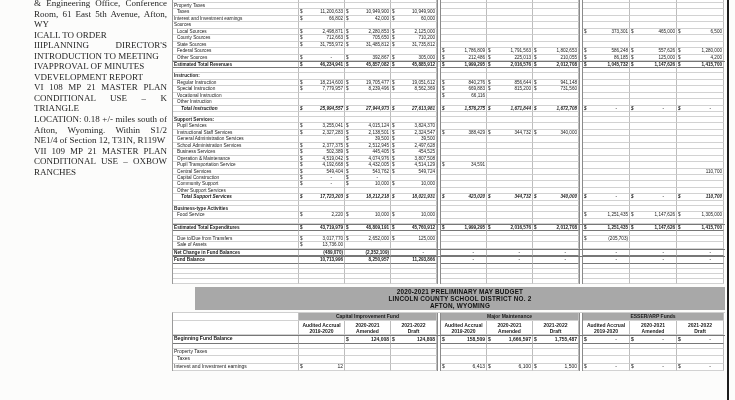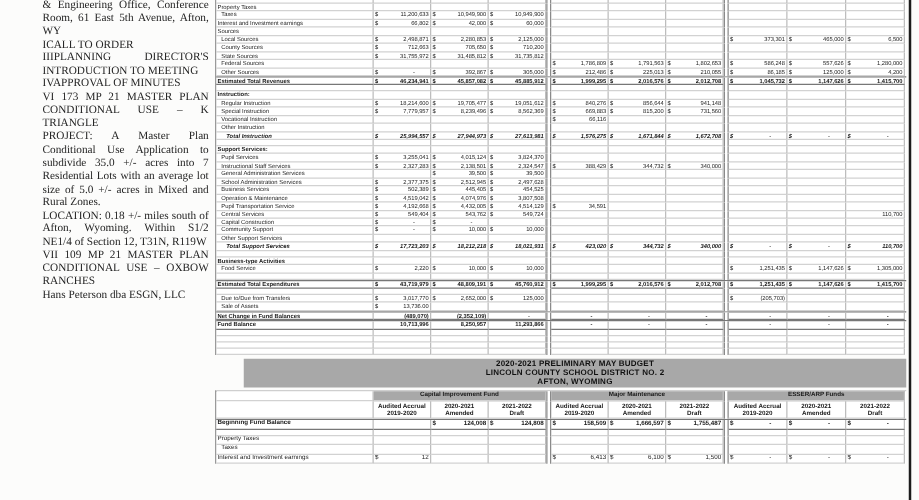--- a/index.html
+++ b/index.html
@@ -45,25 +45,24 @@
   .vrule{position:absolute;top:0;bottom:0;width:2px;background:#1c1c1c;right:6px;}
 </style>
 </head>
 <body>
 
 <div class="news-col" id="newsCol">
     <p>&amp; Engineering Office, Conference Room, 61 East 5th Avenue, Afton, WY</p>
     <p>ICALL TO ORDER</p>
     <p>IIIPLANNING DIRECTOR'S INTRODUCTION TO MEETING</p>
     <p>IVAPPROVAL OF MINUTES</p>
-    <p>VI 173 MP 21 MASTER PLAN CONDITIONAL USE – K TRIANGLE</p>
-    <p>PROJECT: A Master Plan Conditional Use Application to subdivide 35.0 +/- acres into 7 Residential Lots with an average lot size of 5.0 +/- acres in Mixed and Rural Zones.</p>
+    <p>VDEVELOPMENT REPORT</p>
+    <p>VI 108 MP 21 MASTER PLAN CONDITIONAL USE – K TRIANGLE</p>
     <p>LOCATION: 0.18 +/- miles south of Afton, Wyoming. Within S1/2 NE1/4 of Section 12, T31N, R119W</p>
     <p>VII 109 MP 21 MASTER PLAN CONDITIONAL USE – OXBOW RANCHES</p>
-    <p>Hans Peterson dba ESGN, LLC</p>
   </div>
 
 <div class="budget">
   <div class="tbl" id="upperTbl">
       <div class="trow blank">
         <div class="lab"></div>
         <div class="cell"></div>
         <div class="cell"></div>
         <div class="cell"></div>
         <div class="sep"></div>

